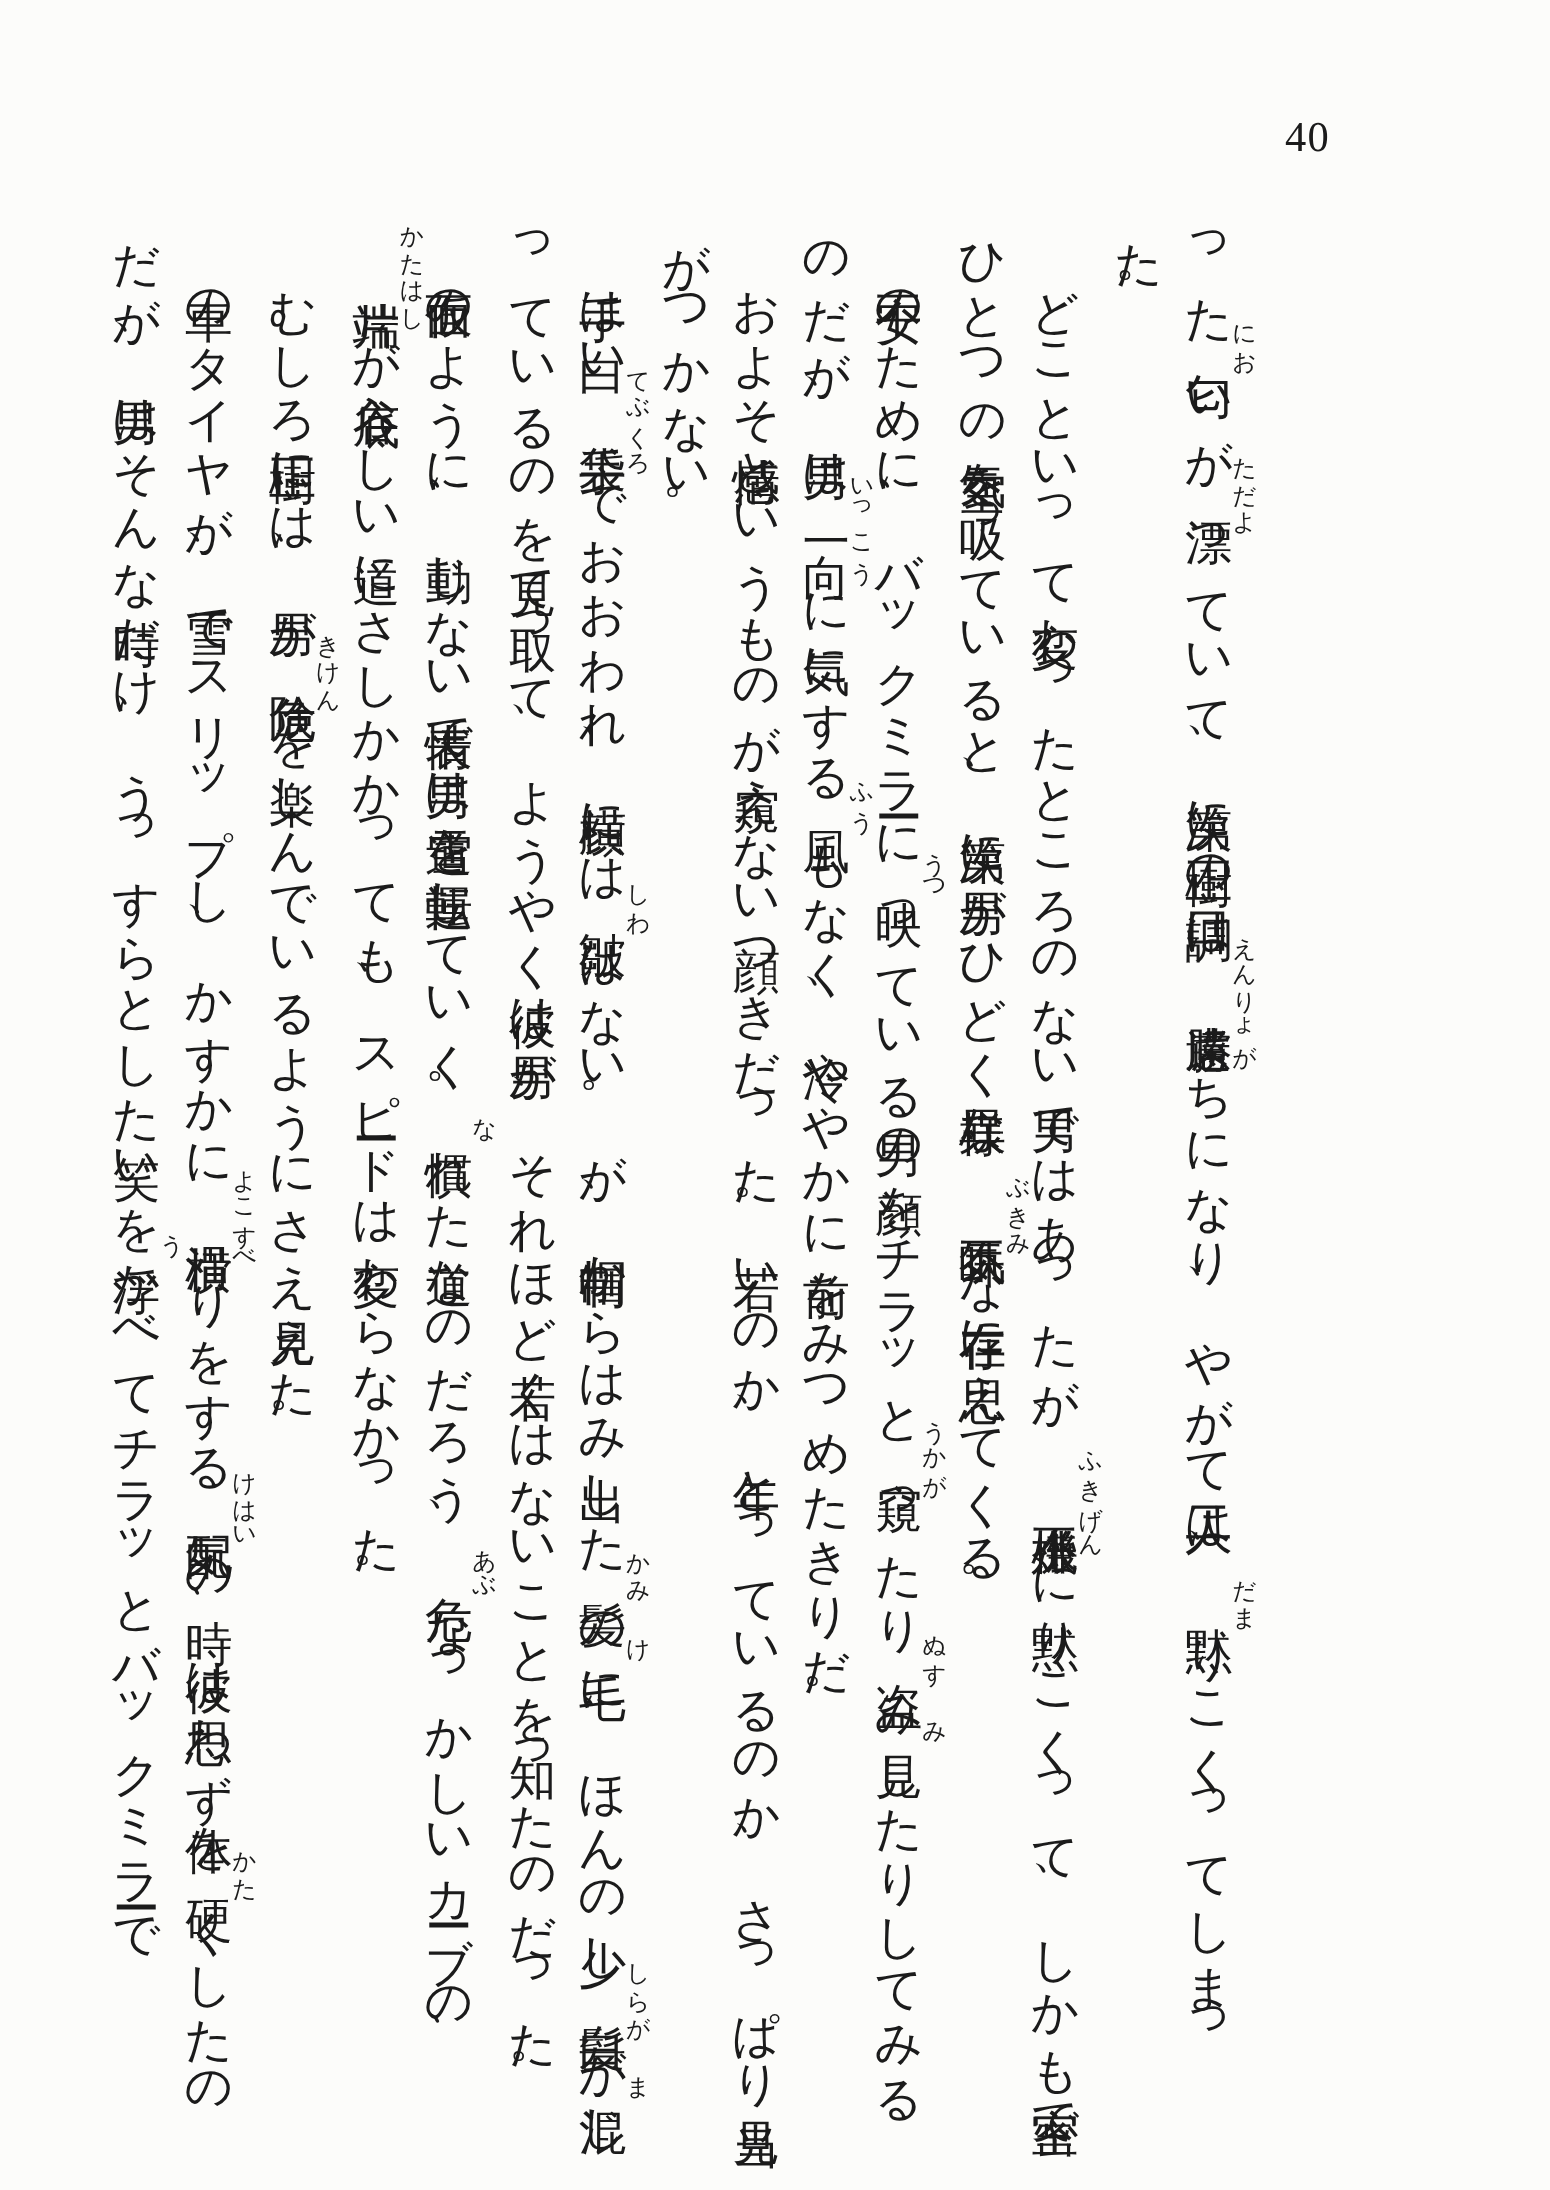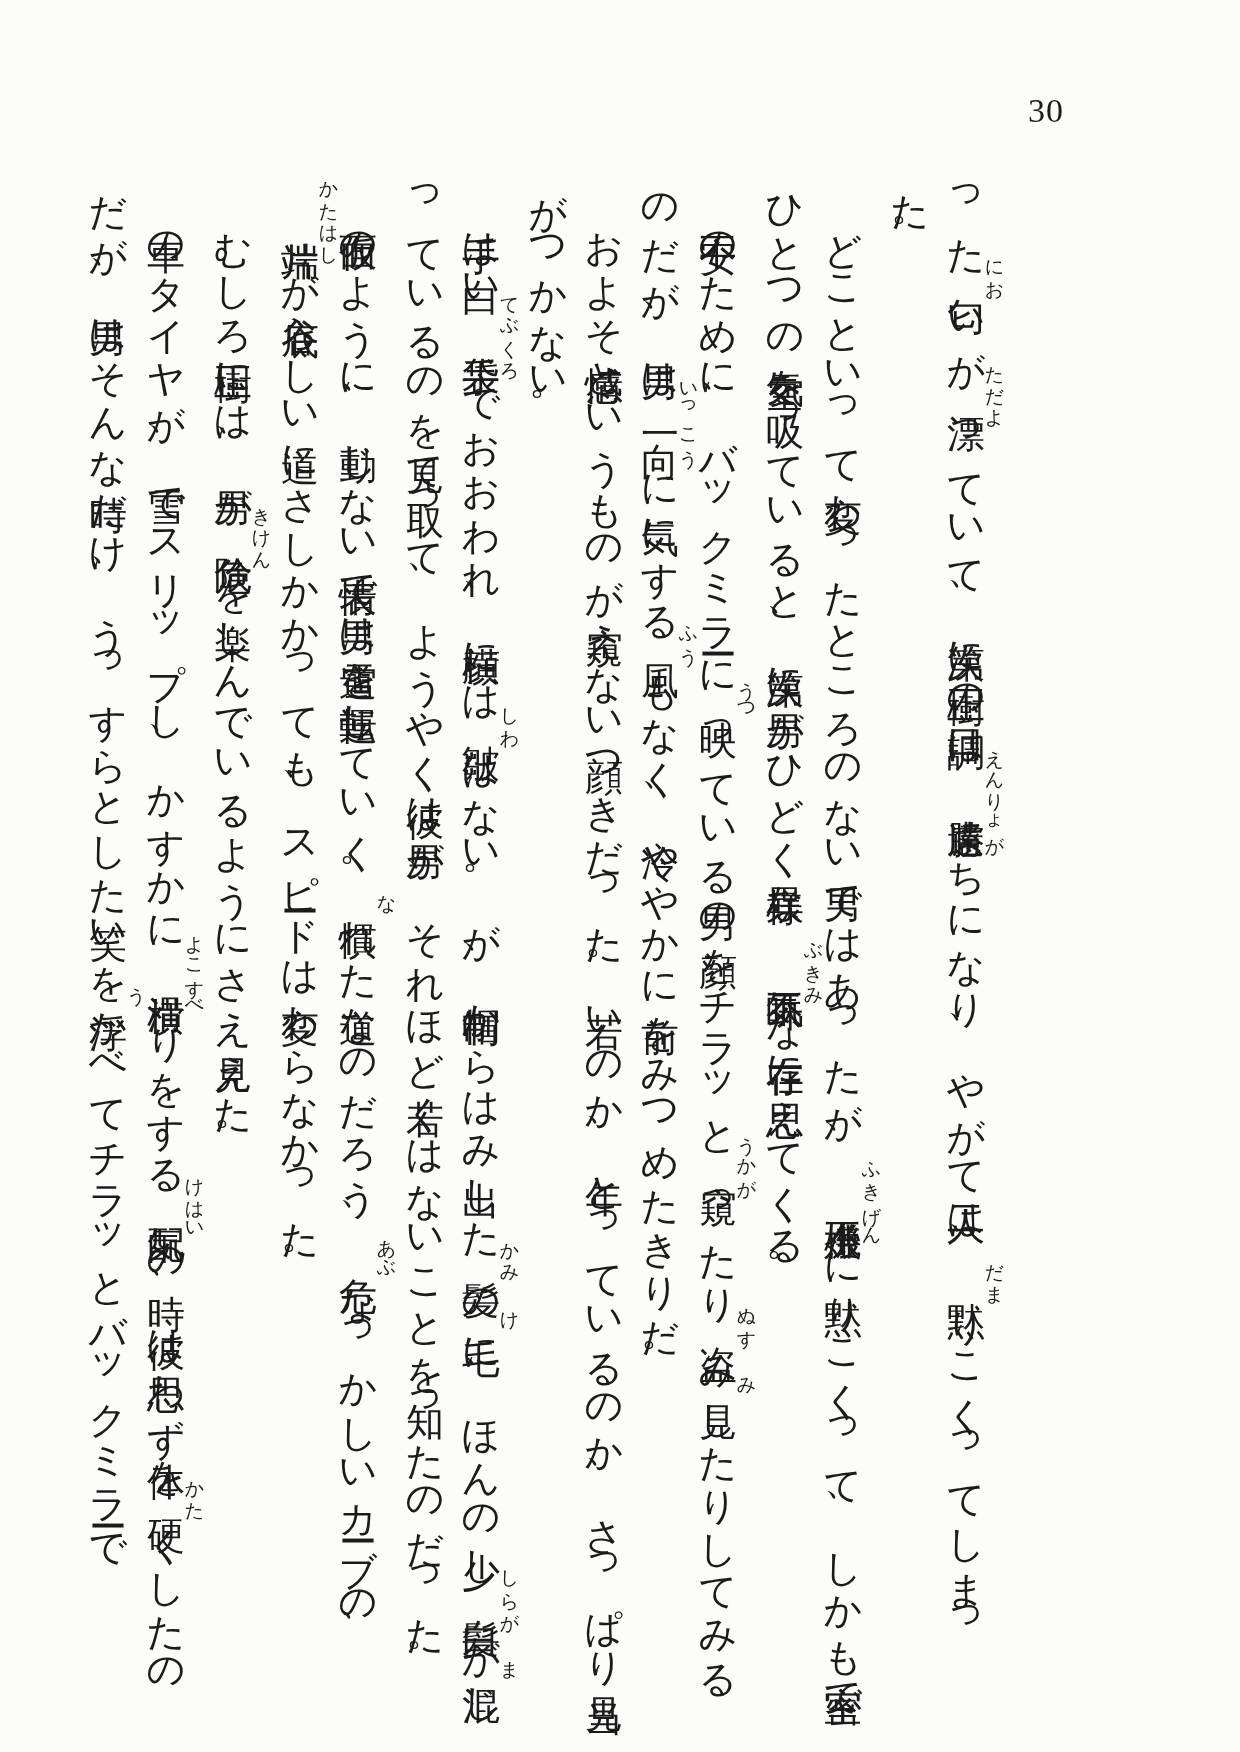--- a/index.html
+++ b/index.html
@@ -47,21 +47,21 @@
   }
   
   ruby.wide { margin-inline:-6px; }
   
   .hang { margin-inline-end:-1em; }
 </style>
 </head>
 <body>
 
 <div class="page">
-  <div class="page-number">30</div>
+  <div class="page-number">40</div>
   <div class="text-block">
       <p class="para">った<ruby class="">匂<rt>にお</rt></ruby>いが<ruby class="wide">漂<rt>ただよ</rt></ruby>っていて、次第に正樹の口調は<ruby class="">遠慮勝<rt>えんりょが</rt></ruby>ちになり、やがて二人は、<ruby class="">黙<rt>だま</rt></ruby>りこくってしまった。</p>
       <p class="para indent">どこといって変わったところのない男ではあったが、<ruby class="">不機嫌<rt>ふきげん</rt></ruby>に黙りこくって、しかも密室でひとつの空気を吸っていると、次第に男がひどく異様な、<ruby class="">不気味<rt>ぶきみ</rt></ruby>な存在に思えてくる<span class="hang">。</span></p>
       <p class="para indent">不安のために、バックミラーに<ruby class="">映<rt>うつ</rt></ruby>っている男の顔をチラッと<ruby class="wide">窺<rt>うかが</rt></ruby>ったり<ruby class="">盗<rt>ぬす</rt></ruby>み<ruby class="">見<rt>み</rt></ruby>したりしてみるのだが、男は<ruby class="">一向<rt>いっこう</rt></ruby>に気にする<ruby class="">風<rt>ふう</rt></ruby>もなく、冷ややかに前をみつめたきりだ。</p>
       <p class="para indent">およそ感情というものが窺えない顔つきだった。若いのか、年とっているのか、さっぱり見当がつかない。</p>
       <p class="para indent">手は白い<ruby class="">手袋<rt>てぶくろ</rt></ruby>でおおわれ、横顔には<ruby class="">皺<rt>しわ</rt></ruby>はない。が、制帽からはみ出した<ruby class="">髪<rt>かみ</rt></ruby>の<ruby class="">毛<rt>け</rt></ruby>に、ほんの少し<ruby class="">白髪<rt>しらが</rt></ruby>が<ruby class="">混<rt>ま</rt></ruby>じっているのを見て取って、ようやく彼は男が、それほど若くはないことを知ったのだった。</p>
       <p class="para indent">仮面のように、動じない表情で男は雪道を運転していく。<ruby class="">慣<rt>な</rt></ruby>れた道なのだろう、<ruby class="">危<rt>あぶ</rt></ruby>なっかしいカーブの、<ruby class="">片端<rt>かたはし</rt></ruby>が谷底らしい道にさしかかっても、スピードは変わらなかった。</p>
       <p class="para indent">むしろ正樹には、男が<ruby class="">危険<rt>きけん</rt></ruby>を楽しんでいるようにさえ見えた。</p>
       <p class="para indent">車のタイヤが、雪でスリップし、かすかに<ruby class="">横滑<rt>よこすべ</rt></ruby>りをする<ruby class="">気配<rt>けはい</rt></ruby>の時、彼は思わず体を<ruby class="">硬<rt>かた</rt></ruby>くしたのだが、男はそんな時だけ、うっすらとした笑いを<ruby class="">浮<rt>う</rt></ruby>かべてチラッとバックミラーで</p>
     </div>

